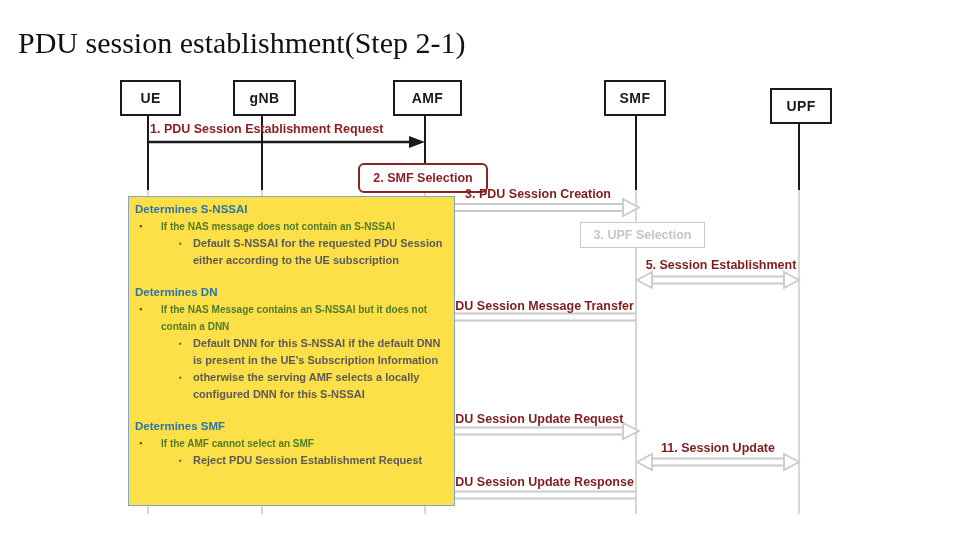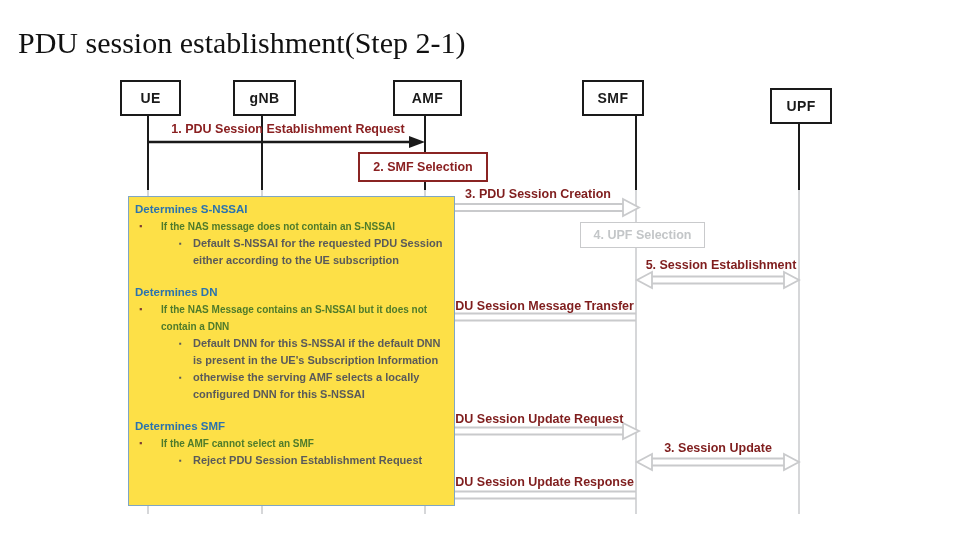--- a/index.html
+++ b/index.html
@@ -114,38 +114,38 @@
     <g stroke="#c9cacc" stroke-width="1.8" fill="#ffffff">
       <line x1="437" y1="491.5" x2="636" y2="491.5"></line>
       <line x1="437" y1="498.5" x2="636" y2="498.5"></line>
       <polygon points="439,487 423,495 439,503"></polygon>
     </g>
   </svg>
 
   <div class="entity" style="left:120px;top:80px;width:57px;height:32px;">UE</div>
   <div class="entity" style="left:233px;top:80px;width:59px;height:32px;">gNB</div>
   <div class="entity" style="left:393px;top:80px;width:65px;height:32px;">AMF</div>
-  <div class="entity" style="left:582px;top:80px;width:58px;height:32px;">SMF</div>
+  <div class="entity" style="left:604px;top:80px;width:58px;height:32px;">SMF</div>
   <div class="entity" style="left:770px;top:80px;width:58px;height:32px;margin-top:8px;">UPF</div>
 
-  <div class="msg red" style="left:150px;top:122px;width:276px;text-align:center;">1. PDU Session Establishment Request</div>
+  <div class="msg red" style="left:150px;top:122px;width:276px;">1. PDU Session Establishment Request</div>
 
-  <div class="selbox red" style="left:358px;top:152px;width:126px;height:26px;">2. SMF Selection</div>
+  <div class="selbox red" style="left:358px;top:163px;width:126px;height:26px;border-radius:6px;">2. SMF Selection</div>
 
   <div class="msg gray" style="left:450px;top:187px;width:176px;text-align:center;">3. PDU Session Creation</div>
 
-  <div class="selbox gray" style="left:580px;top:222px;width:123px;height:24px;">4. UPF Selection</div>
+  <div class="selbox gray" style="left:580px;top:222px;width:123px;height:24px;">3. UPF Selection</div>
 
   <div class="msg gray" style="left:636px;top:258px;width:170px;text-align:center;">5. Session Establishment</div>
 
   <div class="msg gray" style="left:447px;top:299px;">PDU Session Message Transfer</div>
 
   <div class="msg gray" style="left:447px;top:412px;">PDU Session Update Request</div>
 
-  <div class="msg gray" style="left:637px;top:441px;width:162px;text-align:center;">3. Session Update</div>
+  <div class="msg gray" style="left:637px;top:441px;width:162px;text-align:center;">11. Session Update</div>
 
   <div class="msg gray" style="left:447px;top:475px;">PDU Session Update Response</div>
 
   <div class="notebox">
 
     <div class="note-section">
       <div class="nh">Determines S-NSSAI</div>
       <div class="nb1">If the NAS message does not contain an S-NSSAI</div>
       <div class="nb2">Default S-NSSAI for the requested PDU Session either according to the UE subscription</div>
     </div>

